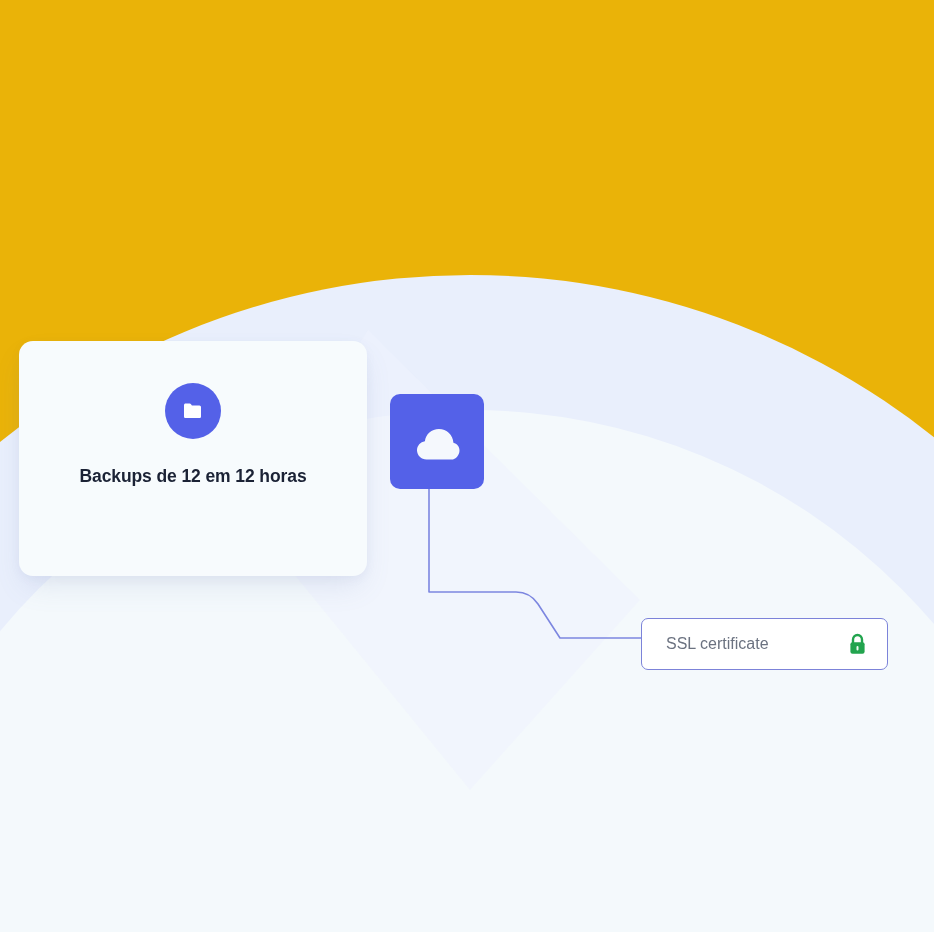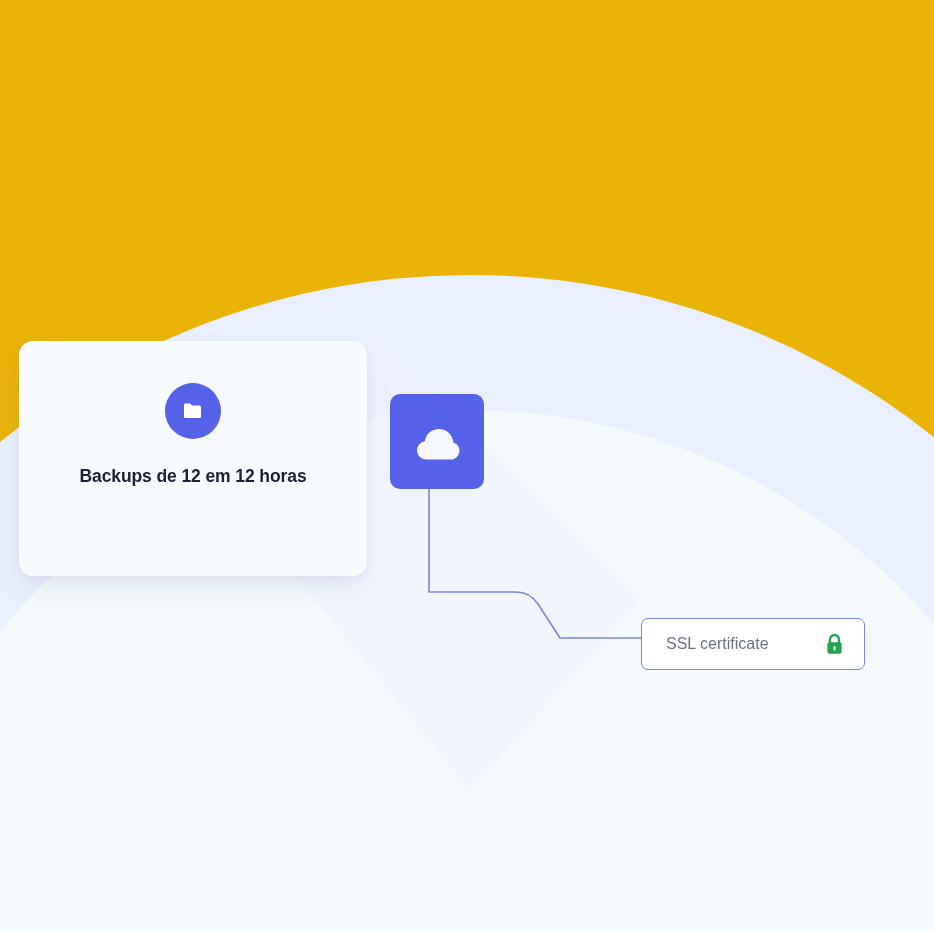--- a/index.html
+++ b/index.html
@@ -114,21 +114,21 @@
     align-items: center;
     justify-content: center;
   }
   .cloud-node svg { display: block; }
 
   
   .ssl-field {
     position: absolute;
     left: 641px;
     top: 618px;
-    width: 224px;
+    width: 247px;
     height: 52px;
     box-sizing: border-box;
     background: #ffffff;
     border: 1px solid #7c83d9;
     border-radius: 7px;
     display: flex;
     align-items: center;
     padding: 0 20px 0 24px;
   }
   .ssl-label {

